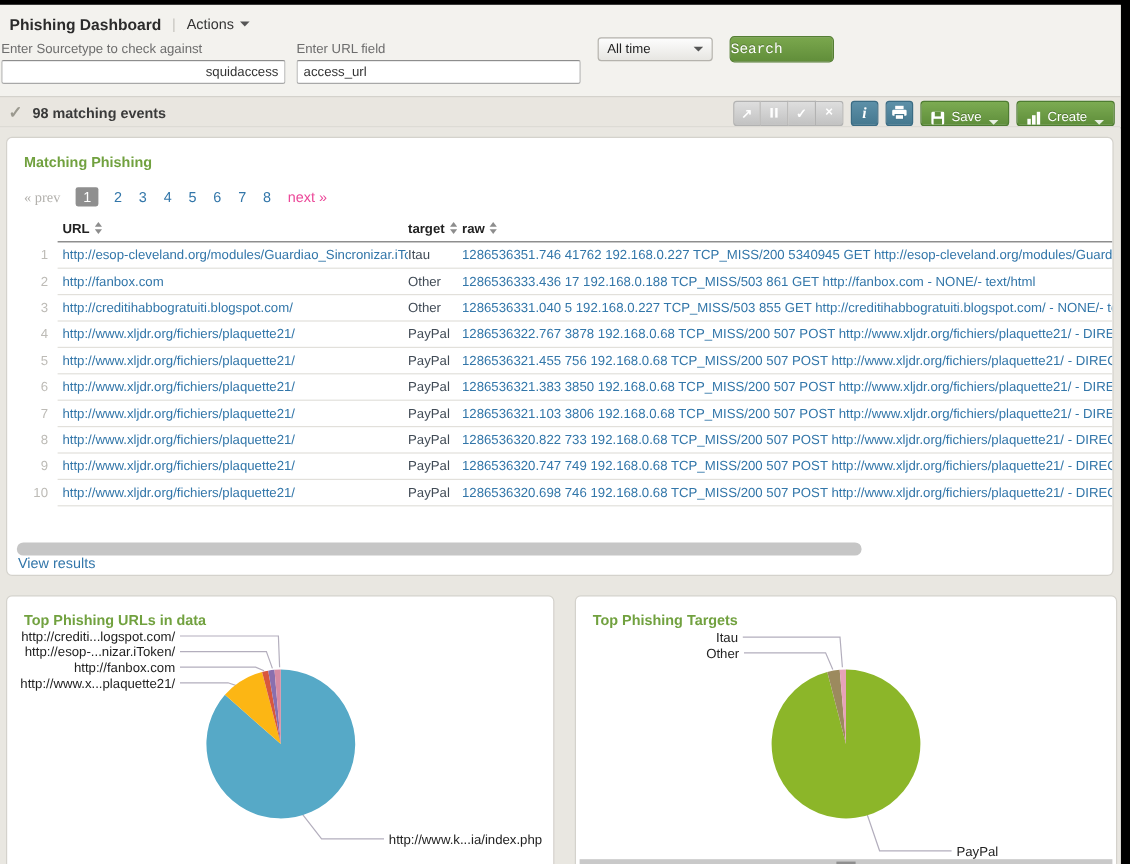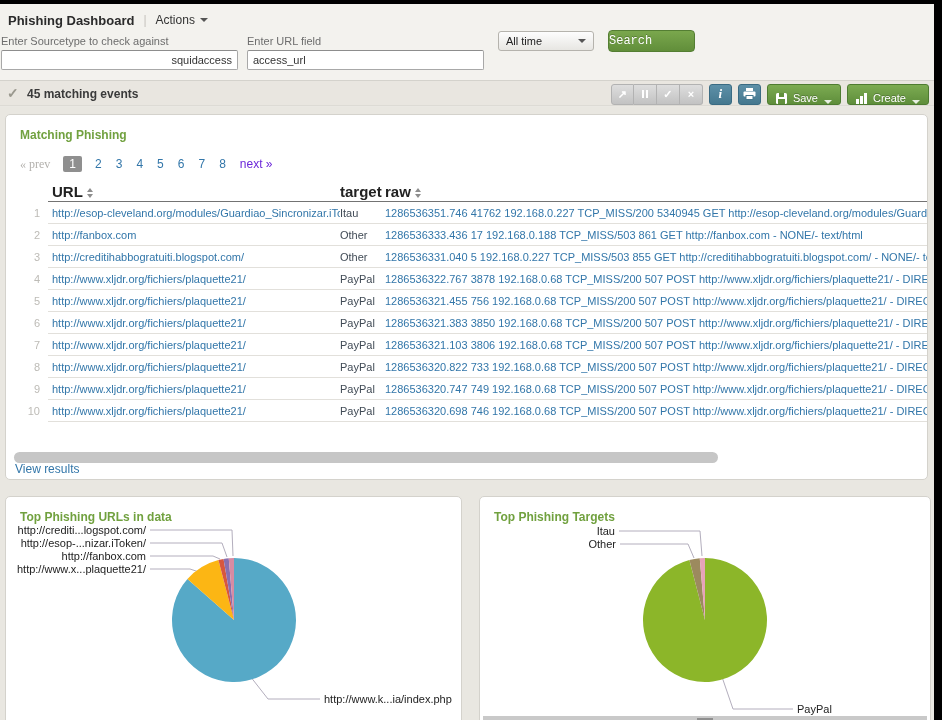--- a/index.html
+++ b/index.html
@@ -70,25 +70,25 @@
   .caret-lite { width:0; height:0; border-left:4px solid transparent; border-right:4px solid transparent; border-top:4px solid rgba(255,255,255,.85); }
   
   .content { position:absolute; top:103px; left:0; right:0; bottom:0; background:#e9e7e1; }
   .panel { position:absolute; background:#fff; border:1px solid #d4d2cc; border-radius:5px; overflow:hidden; }
   .panel-title { position:absolute; left:14px; top:13px; font-size:12px; font-weight:bold; color:#71a13f; }
   .panel-results { left:5px; top:7px; width:923px; height:366px; }
   .pager { position:absolute; left:14px; top:41px; font-size:12px; display:flex; align-items:center; }
   .pg-prev { color:#b3b1ad; margin-right:13px;font-family:Liberation Serif, serif; }
   .pg-cur { background:#8f8f8f; color:#fff; padding:1px 6px; border-radius:2px; margin-right:13px; font-size:12px; }
   .pg-link { color:#3276a9; margin-right:14px; cursor:pointer; text-decoration:none; }
-  .pg-next { color:#6d28d9; cursor:pointer; }
+  .pg-next { color:#ec4899; cursor:pointer; }
   .rtable { position:absolute; left:0; top:66px; right:0; }
   .thead {
     position:relative; margin-left:42px; height:21px; display:flex; align-items:center;
-    border-bottom:1px solid #737373; font-size:15px; font-weight:bold; color:#222;
+    border-bottom:1px solid #737373; font-size:11px; font-weight:bold; color:#222;
   }
   .c-url { width:292px; padding-left:4px; overflow:hidden; white-space:nowrap; }
   .c-target { width:45px; overflow:hidden; white-space:nowrap; }
   .c-raw { flex:1; overflow:hidden; white-space:nowrap; }
   .sort { display:inline-block; vertical-align:-1px; margin-left:4px; }
   .sort i { display:block; width:0; height:0; border-left:3px solid transparent; border-right:3px solid transparent; }
   .sort .up { border-bottom:4px solid #8d8d8d; margin-bottom:2px; }
   .sort .dn { border-top:4px solid #8d8d8d; }
   .trow {
     position:relative; margin-left:42px; height:22px; display:flex; align-items:center;
@@ -127,21 +127,21 @@
     <input class="txt-input in-urlfield" value="access_url" style="">
     <div class="time-btn">
       <span>All time</span>
       <span class="caret-dark"></span>
     </div>
     <div class="search-btn">Search</div>
   </div>
 
   <div class="statusbar">
     <span class="check-ic">✓</span>
-    <span class="status-msg">45 matching events</span>
+    <span class="status-msg">98 matching events</span>
     <div class="toolbar">
       <span class="jgroup">
         <span class="jbtn">↗</span>
         <span class="jbtn">
             <span class="pbar"></span>
             <span class="pbar"></span>
           </span>
         <span class="jbtn">✓</span>
         <span class="jbtn">×</span>
       </span>

